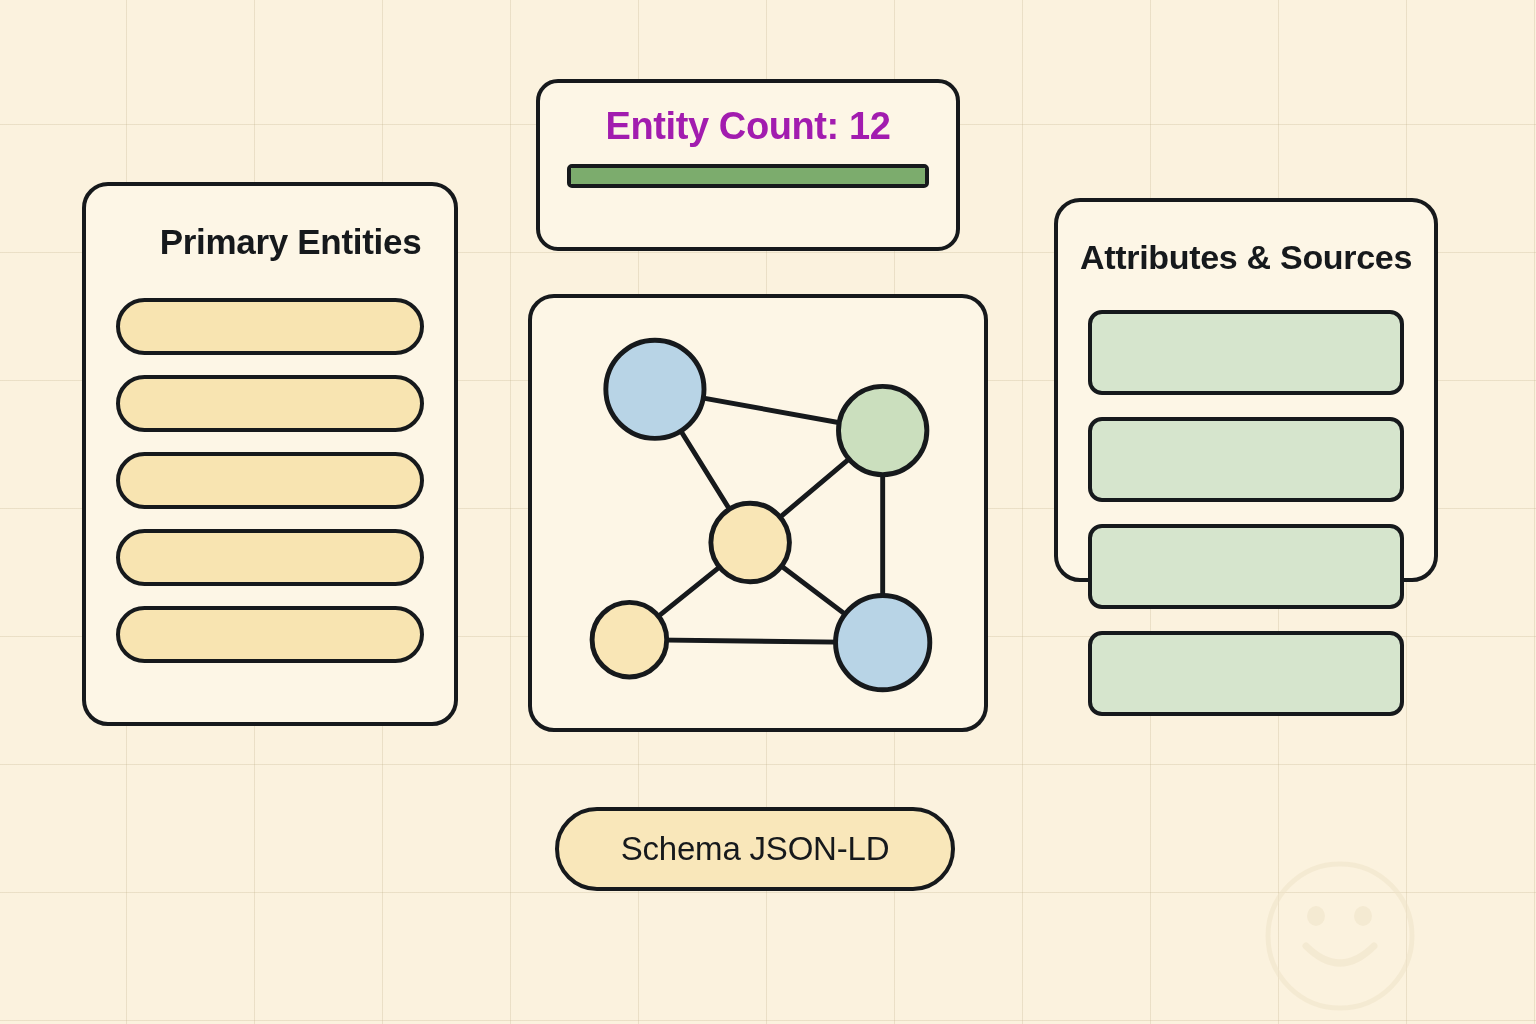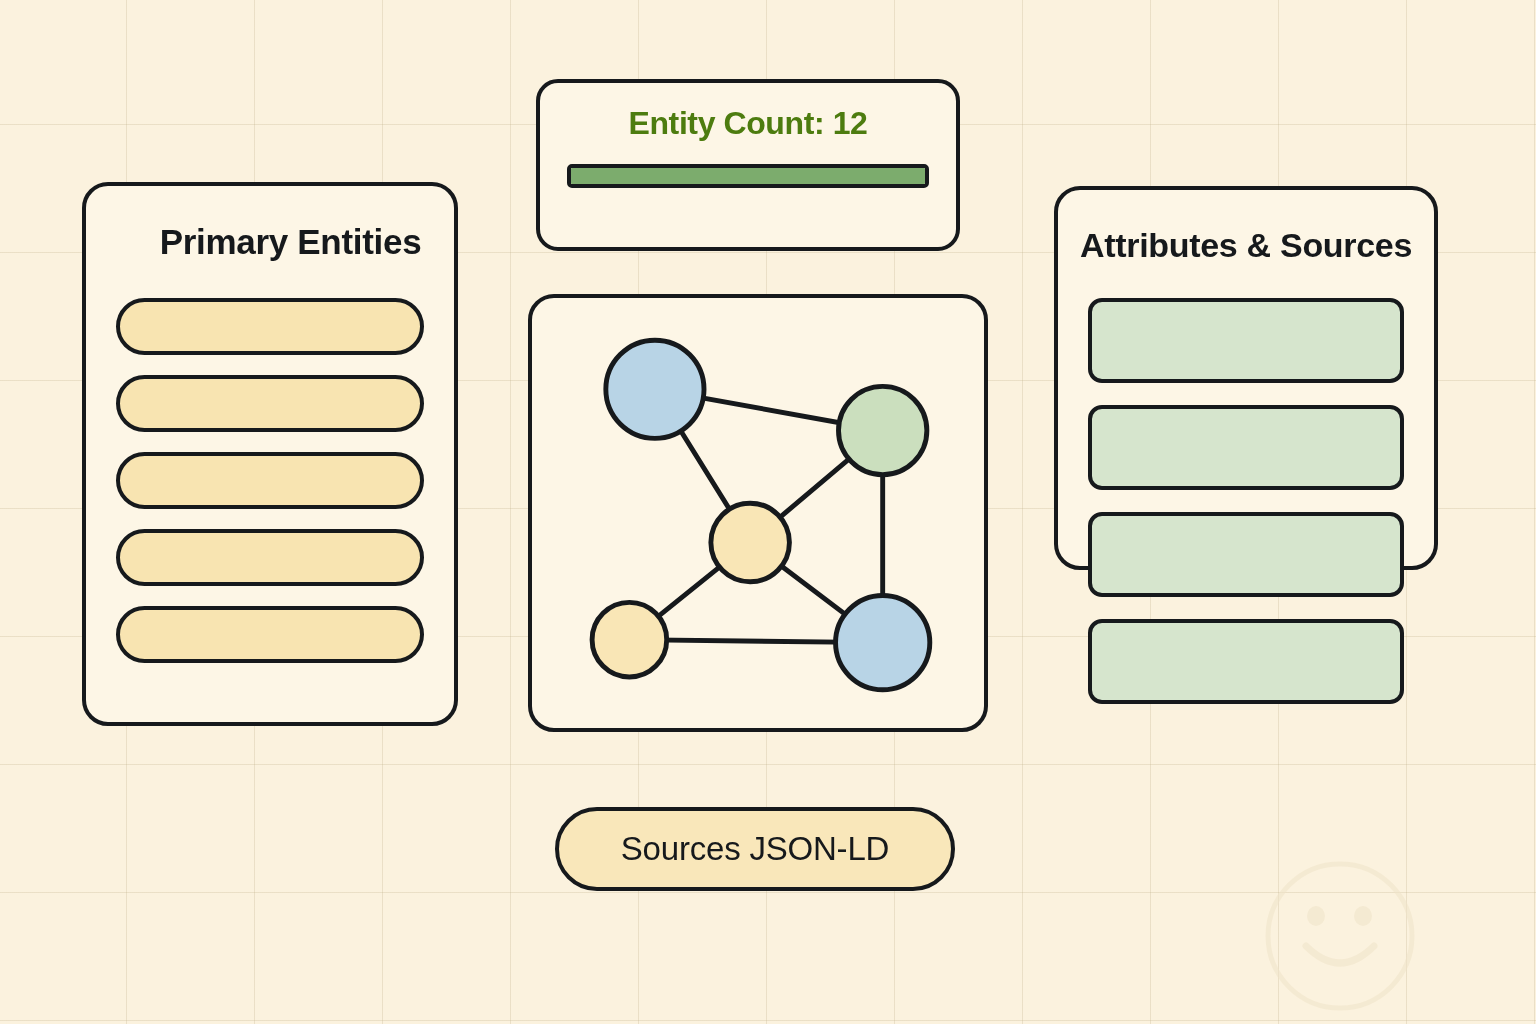--- a/index.html
+++ b/index.html
@@ -44,21 +44,21 @@
   
   #panel-left {
     left: 82px;
     top: 182px;
     width: 376px;
     height: 544px;
     border-radius: 26px;
   }
   #panel-right {
     left: 1054px;
-    top: 186px;
+    top: 198px;
     width: 384px;
     height: 384px;
     border-radius: 26px;
   }
   .panel-title {
     position: absolute;
     left: 0;
     right: 0;
     text-align: center;
     font-size: 35px;
@@ -102,23 +102,23 @@
     width: 424px;
     height: 172px;
     border-radius: 22px;
   }
   #stat-card .stat-title {
     position: absolute;
     top: 22px;
     left: 0;
     right: 0;
     text-align: center;
-    font-size: 32px;
+    font-size: 38px;
     font-weight: 700;
-    color: #4d7c0f;
+    color: #a21caf;
     letter-spacing: -0.4px;
     white-space: nowrap;
   }
   .progress-track {
     position: absolute;
     left: 27px;
     top: 81px;
     width: 362px;
     height: 24px;
     border: 4px solid #16191c;
@@ -237,15 +237,15 @@
   <section class="card" id="panel-right">
     <div class="panel-title">Attributes &amp; Sources</div>
     <div class="rows">
       <div class="row-rect"></div>
       <div class="row-rect"></div>
       <div class="row-rect"></div>
       <div class="row-rect"></div>
     </div>
   </section>
 
-  <button id="export-btn">Sources JSON-LD</button>
+  <button id="export-btn">Schema JSON-LD</button>
 
 </div>
 
 </body></html>

